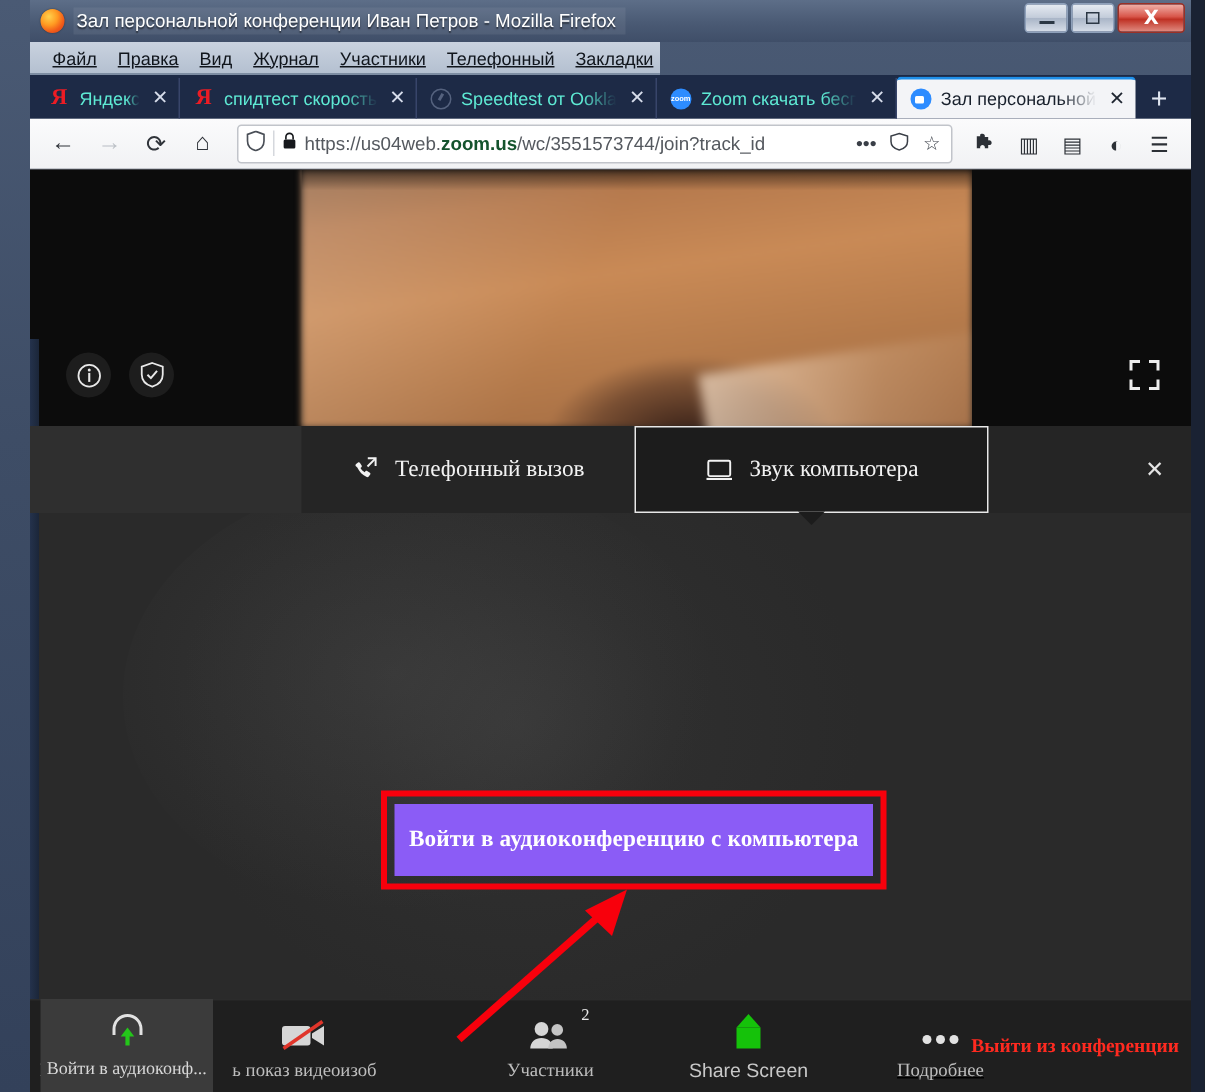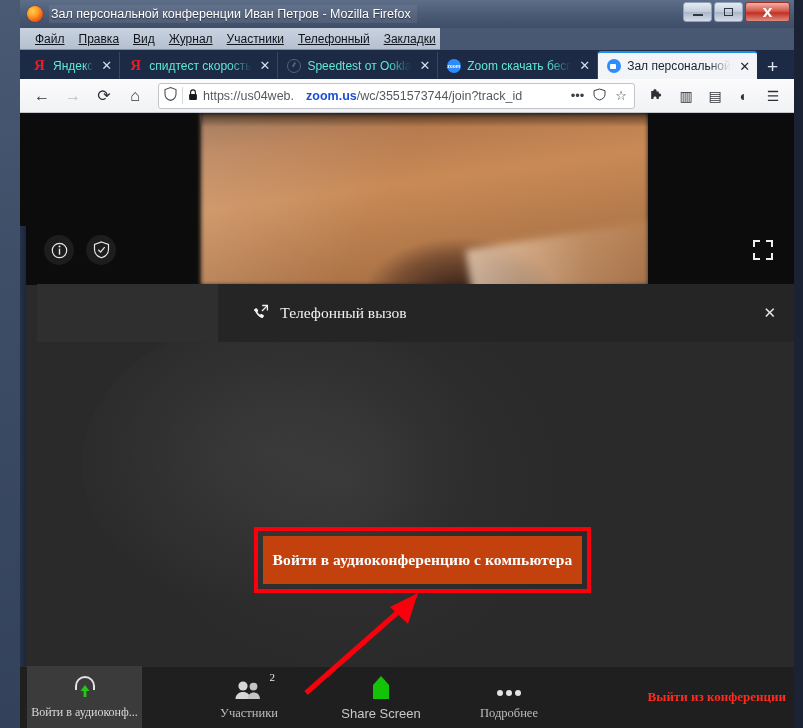--- a/index.html
+++ b/index.html
@@ -183,21 +183,21 @@
   .url-shield { color: #4a4f57; font-size: 12px; }
   .url-divider { width:1px; height:17px; background:#d5d8dd; }
   .url-lock { color: #16181c; font-size: 11px; }
   .url-text {
     flex: 1;
     font-size: 12.5px; color: #55595f;
     white-space: nowrap; overflow: hidden;
     -webkit-mask-image: linear-gradient(to right, #000 92%, transparent 100%);
             mask-image: linear-gradient(to right, #000 92%, transparent 100%);
   }
-  .url-text b { color: #1d4ed8; font-weight: 700; margin-left: 12px; }
+  .url-text b { color: #14532d; font-weight: 700; }
   .url-ico { color: #3a3f47; font-size: 13px; padding: 0 2px; }
   .toolbar-ico {
     width: 26px; height: 26px;
     display: flex; align-items: center; justify-content: center;
     color: #2c3036; font-size: 14px;
     cursor: pointer;
   }
 
   
   .meeting {
@@ -260,21 +260,21 @@
     background: rgba(255,255,255,0.07);
     display: flex; align-items: center; justify-content: center;
   }
   .fullscreen-ctrl {
     position: absolute; right: 20px; top: 126px; z-index: 6;
     width: 22px; height: 22px;
   }
 
   
   .audio-bar {
-    position: absolute; left: 17px; right: 0; top: 171px;
+    position: absolute; left: 0; right: 0; top: 171px;
     height: 58px;
     background: #252525;
     z-index: 9;
     display: flex; align-items: stretch;
   }
   .audio-bar-left { width: 181px; background: #2f2f2f; }
   .audio-tab {
     display: flex; align-items: center; justify-content: center;
     gap: 11px;
     color: #f2f2f2;
@@ -313,21 +313,21 @@
     position: absolute;
     left: 234px; top: 414px;
     width: 337px; height: 66px;
     border: 4px solid #f8000c;
     z-index: 8;
   }
   .join-audio-btn {
     position: absolute;
     left: 243px; top: 423px;
     width: 319px; height: 48px;
-    background: #c2410c;
+    background: #8b5cf6;
     color: #ffffff;
     font-family: "Liberation Serif", serif;
     font-size: 15.5px; font-weight: bold;
     border: none;
     display: flex; align-items: center; justify-content: center;
     z-index: 9; cursor: pointer;
     letter-spacing: .1px;
   }
 
   
@@ -358,21 +358,21 @@
   .tb-label {
     font-size: 12.5px; color: #bdbdbd;
     font-family: "Liberation Serif", serif;
     white-space: nowrap;
   }
   .tb-label.sans { font-family: "Liberation Sans", sans-serif; font-size: 13px; color:#c8c8c8; }
   .tb-audio { width: 124px; }
   .tb-video { width: 118px; }
   .tb-part { width: 118px; margin-left: 46px; }
   .tb-share { width: 118px; margin-left: 14px; }
-  .tb-more  { width: 110px; margin-left: 14px; }
+  .tb-more  { width: 110px; margin-left: 14px; text-decoration: underline; }
   .leave-btn {
     position: absolute; right: 8px; top: 22px;
     color: #ff2a20; font-size: 13px; font-weight: bold;
     font-family: "Liberation Serif", serif;
     cursor: pointer;
   }
   .badge-2 {
     position: absolute; right: -11px; top: -5px;
     color: #e9e9e9; font-size: 11px;
     font-family: "Liberation Serif", serif;
@@ -553,20 +553,30 @@
       <div class="audio-tab phone">
         <span class="ic">
           <svg width="18" height="18" viewBox="0 0 18 18">
               <path d="M11.2 1.5 L16.4 1.5 L16.4 6.6" fill="none" stroke="#f2f2f2" stroke-width="1.3"></path>
               <path d="M16.4 1.6 L11 7" fill="none" stroke="#f2f2f2" stroke-width="1.3"></path>
               <path d="M4.2 7.6c1.4 3 3.4 5 6.3 6.4.5.2 1 .1 1.3-.3l1-1.3c.3-.4.2-.9-.2-1.2l-1.8-1.2c-.4-.2-.9-.1-1.2.2l-.5.6c-1.2-.7-2.1-1.6-2.8-2.8l.6-.5c.3-.3.4-.8.2-1.2L5.9 4.5c-.3-.4-.8-.5-1.2-.2L3.4 5.3c-.4.3-.5.8-.3 1.3z" fill="#f2f2f2"></path>
             </svg>
         </span>
         <span>Телефонный вызов</span>
       </div>
+      <div class="audio-tab computer">
+        <span class="ic">
+          <svg width="19" height="17" viewBox="0 0 19 17">
+              <rect x="2.2" y="2.2" width="14.6" height="10.2" rx="1" fill="none" stroke="#f2f2f2" stroke-width="1.3"></rect>
+              <rect x="1" y="13.6" width="17" height="1.4" fill="#f2f2f2"></rect>
+            </svg>
+        </span>
+        <span>Звук компьютера</span>
+        <span class="caret-down"></span>
+      </div>
       <div class="audio-bar-right">
         <span class="audio-close">✕</span>
       </div>
     </div>
 
     <div class="redbox"></div>
 
     <div class="join-audio-btn">Войти в аудиоконференцию с компьютера</div>
 
     <svg class="arrow-svg" viewBox="0 0 125 110">
@@ -580,20 +590,30 @@
         <span class="tb-icon">
           <svg width="26" height="24" viewBox="0 0 26 24">
             <path d="M4 17V12a9 9 0 0 1 18 0v5" fill="none" stroke="#d8d8d8" stroke-width="2"></path>
             <rect x="2" y="13.5" width="4.6" height="7.5" rx="2.2" fill="#d8d8d8"></rect>
             <rect x="19.4" y="13.5" width="4.6" height="7.5" rx="2.2" fill="#d8d8d8"></rect>
           </svg>
         </span>
         <span class="tb-label">Войти в аудиоконф...</span>
       </div>
 
+      <div class="tb-item tb-video">
+        <span class="tb-icon">
+          <svg width="34" height="24" viewBox="0 0 34 24">
+            <rect x="2" y="6" width="19" height="13" rx="2" fill="#d6d6d6"></rect>
+            <polygon points="22,11 30,6 30,19 22,14" fill="#d6d6d6"></polygon>
+            <line x1="3" y1="21" x2="29" y2="3" stroke="#e0352a" stroke-width="2.4"></line>
+          </svg>
+        </span>
+        <span class="tb-label">ь показ видеоизоб</span>
+      </div>
 
       <div class="tb-item tb-part">
         <span class="tb-icon">
           <svg width="30" height="24" viewBox="0 0 30 24">
             <circle cx="9" cy="8" r="4.6" fill="#d6d6d6"></circle>
             <path d="M1.5 21c0-4.3 3.4-7 7.5-7s7.5 2.7 7.5 7z" fill="#d6d6d6"></path>
             <circle cx="19.5" cy="8.6" r="3.9" fill="#c4c4c4"></circle>
             <path d="M13.5 21c0-3.9 2.8-6.4 6.2-6.4s6.2 2.5 6.2 6.4z" fill="#c4c4c4"></path>
           </svg>
           <span class="badge-2">2</span>

